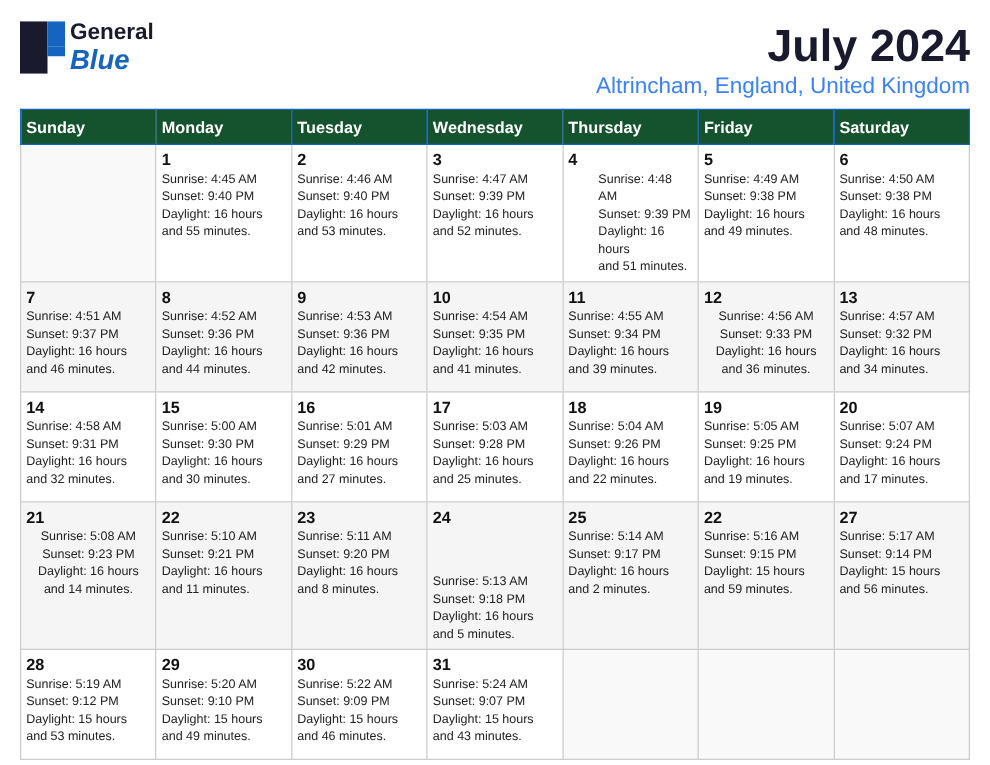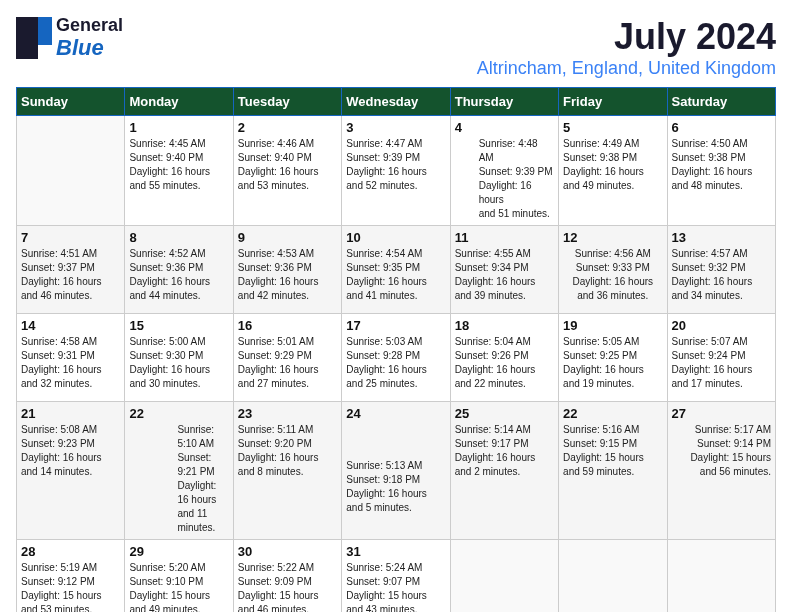--- a/index.html
+++ b/index.html
@@ -268,28 +268,28 @@
           <div class="day-number">20</div>
           <div class="day-info" style="white-space: pre-line;">Sunrise: 5:07 AM
 Sunset: 9:24 PM
 Daylight: 16 hours
 and 17 minutes.</div>
         </td>
       </tr>
       <tr>
         <td>
           <div class="day-number">21</div>
-          <div class="day-info" style="white-space: pre-line;">Sunrise: 5:08 AM
+          <div class="day-info" style="white-space: pre-line; text-align: center;">Sunrise: 5:08 AM
 Sunset: 9:23 PM
 Daylight: 16 hours
 and 14 minutes.</div>
         </td>
         <td>
           <div class="day-number">22</div>
-          <div class="day-info" style="white-space: pre-line; margin-left: 48px;">Sunrise: 5:10 AM
+          <div class="day-info" style="white-space: pre-line;">Sunrise: 5:10 AM
 Sunset: 9:21 PM
 Daylight: 16 hours
 and 11 minutes.</div>
         </td>
         <td>
           <div class="day-number">23</div>
           <div class="day-info" style="white-space: pre-line;">Sunrise: 5:11 AM
 Sunset: 9:20 PM
 Daylight: 16 hours
 and 8 minutes.</div>
@@ -310,21 +310,21 @@
         </td>
         <td>
           <div class="day-number">22</div>
           <div class="day-info" style="white-space: pre-line;">Sunrise: 5:16 AM
 Sunset: 9:15 PM
 Daylight: 15 hours
 and 59 minutes.</div>
         </td>
         <td>
           <div class="day-number">27</div>
-          <div class="day-info" style="white-space: pre-line; text-align: right;">Sunrise: 5:17 AM
+          <div class="day-info" style="white-space: pre-line;">Sunrise: 5:17 AM
 Sunset: 9:14 PM
 Daylight: 15 hours
 and 56 minutes.</div>
         </td>
       </tr>
       <tr>
         <td>
           <div class="day-number">28</div>
           <div class="day-info" style="white-space: pre-line;">Sunrise: 5:19 AM
 Sunset: 9:12 PM

